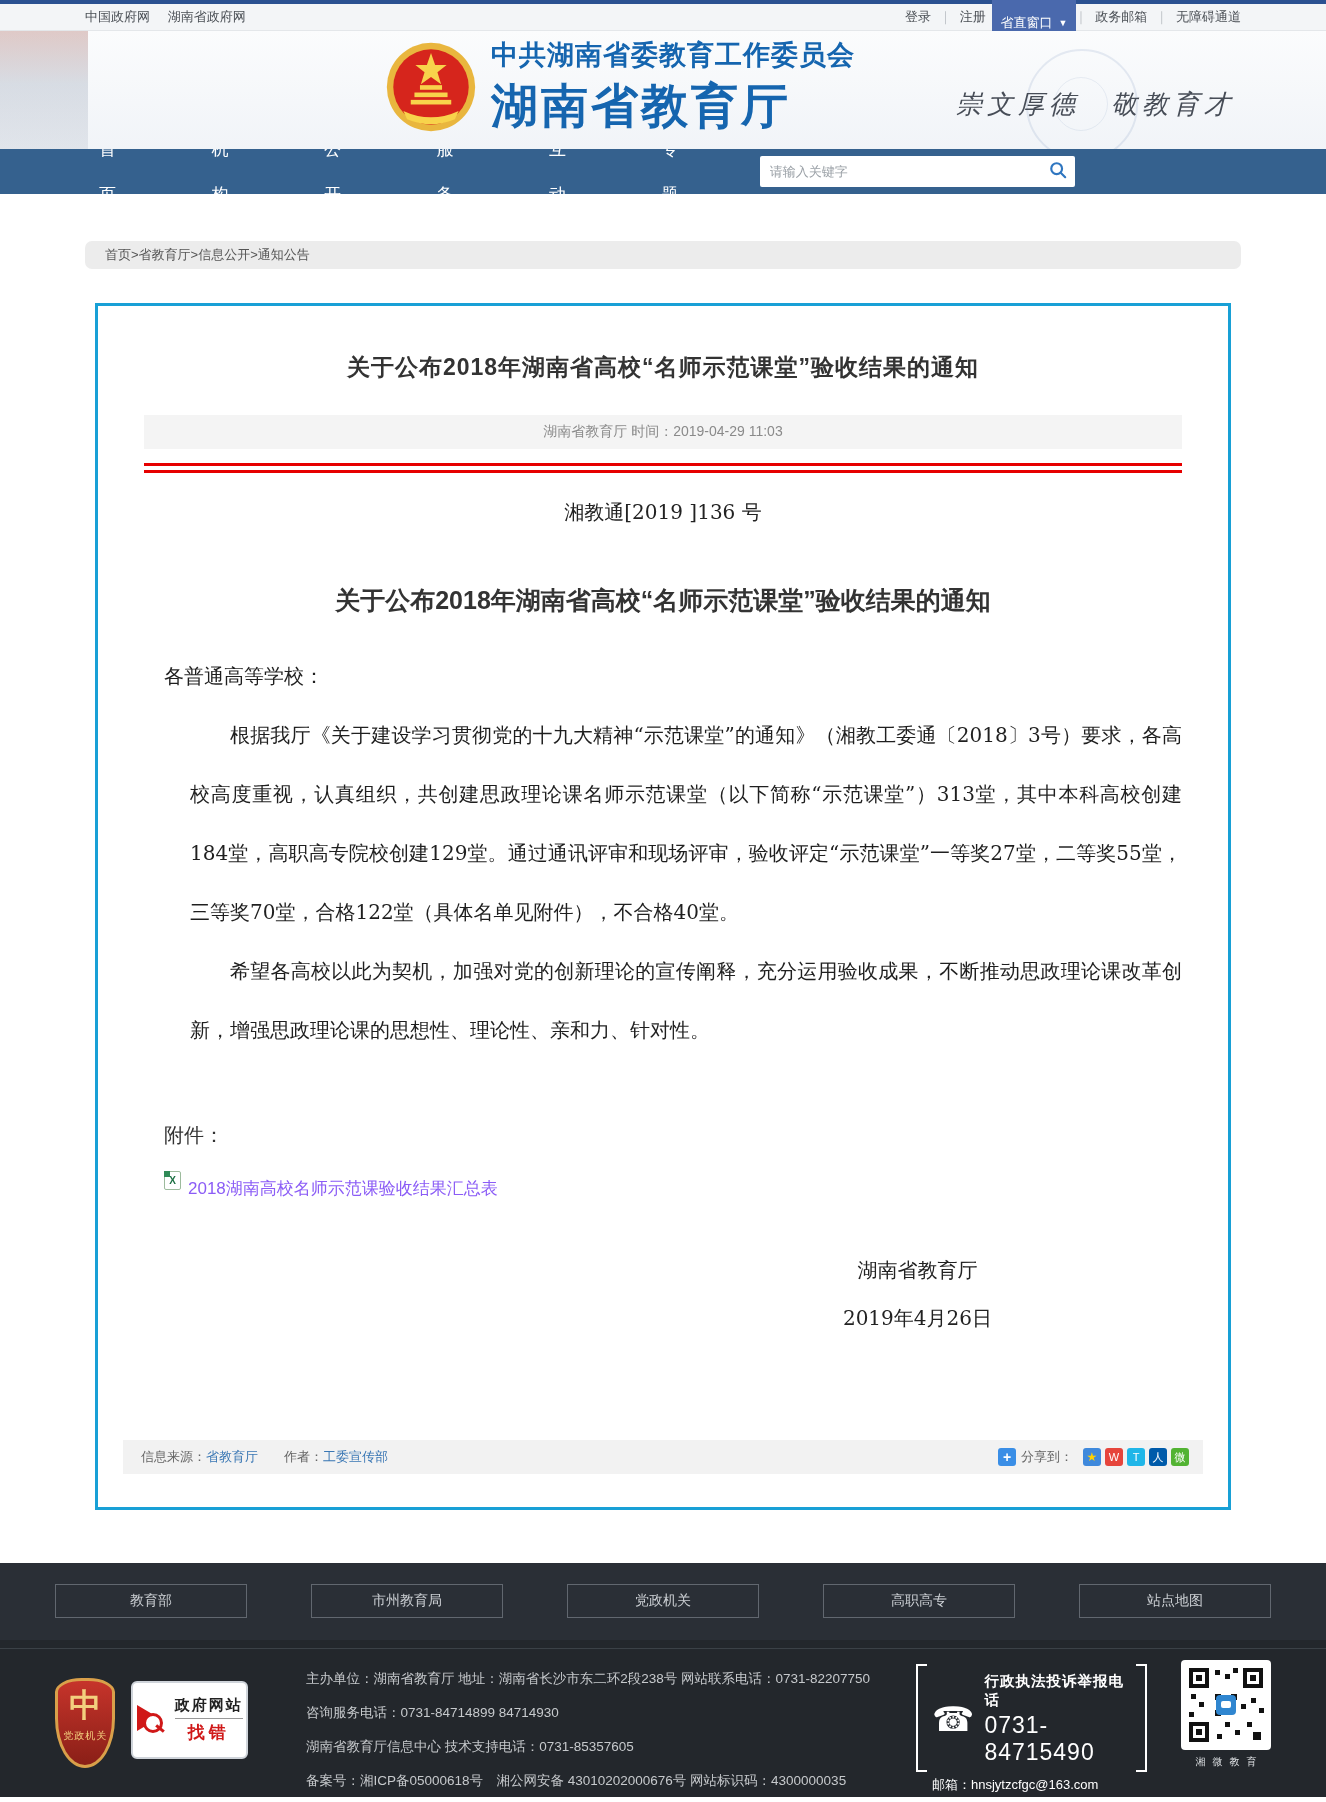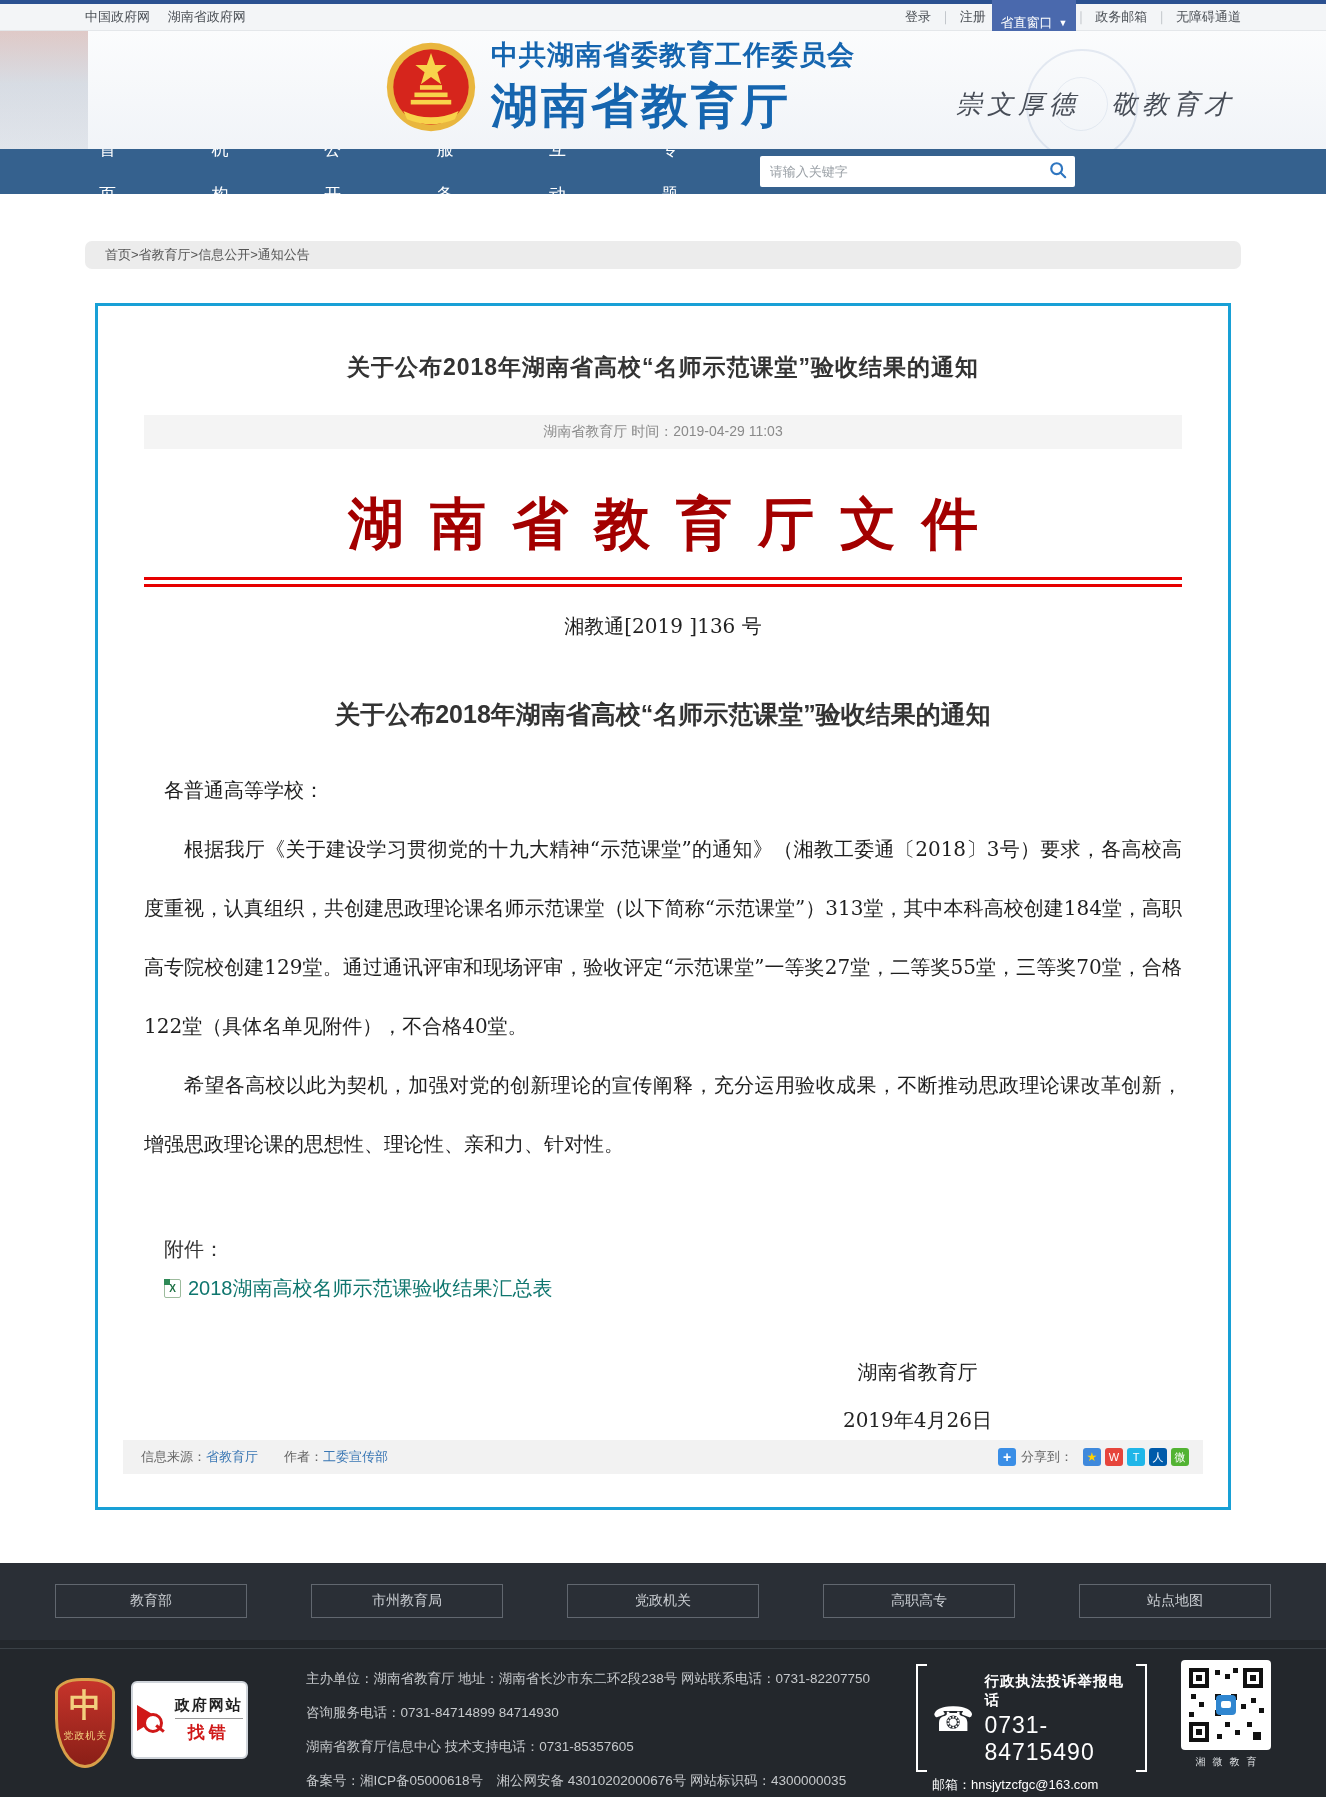--- a/index.html
+++ b/index.html
@@ -59,28 +59,28 @@
                   font-size:14px; color:#8a8a8a; }
   .doc-header { margin-top:38px; text-align:center; font-family:"DejaVu Serif", serif; font-weight:bold;
                 font-size:56px; color:#a30000; letter-spacing:26px; text-indent:26px; }
   .red-lines { margin-top:14px; }
   .red-lines div { height:3px; background:#e60000; }
   .red-lines div + div { margin-top:4px; }
   .doc-number { margin-top:26px; text-align:center; font-family:"DejaVu Serif", serif; font-size:20px; color:#222; }
   .doc-title { margin-top:58px; text-align:center; font-size:25px; font-weight:bold; color:#333; }
   .doc-body { margin-top:30px; font-family:"DejaVu Serif", serif; font-size:20px; color:#1f1f1f; line-height:59px; }
   .doc-body p.salutation { padding-left:20px; }
-  .doc-body p.indent { text-indent:2em; text-align:justify; }
+  .doc-body p.indent { text-indent:2em; text-align:justify;margin-left:46px; }
   .attach-label { margin-top:62px; padding-left:20px; font-family:"DejaVu Serif", serif; font-size:20px; color:#333; }
   .attach-row { margin-top:12px; padding-left:20px; display:flex; align-items:center; }
   .xls-icon { width:15px; height:17px; background:#fff; border:1px solid #9dbb9d; border-radius:2px; position:relative;
               margin-right:7px; display:inline-flex; align-items:center; justify-content:center;
               font-size:10px; font-weight:bold; color:#1d7044; }
   .xls-icon::before { content:""; position:absolute; left:-1px; top:-1px; width:6px; height:6px; background:#2f8a57; }
-  .attach-link { font-size:20px; color:#0f766e; text-decoration:none; cursor:pointer; }
+  .attach-link { font-size:17px; color:#8b5cf6; text-decoration:none; cursor:pointer;margin-top:16px; }
   .sign-block { margin-top:46px; text-align:right; padding-right:190px; }
   .sign-inner { display:inline-block; text-align:center; font-family:"DejaVu Serif", serif; font-size:20px; color:#222; line-height:48px; }
 
   .share-bar { position:absolute; left:25px; right:25px; bottom:33px; height:34px; background:#f2f2f2;
                display:flex; align-items:center; font-size:13px; color:#666; }
   .share-left { margin-left:18px; }
   .share-left a { color:#3a77b4; text-decoration:none; cursor:pointer; }
   .share-left .gap { display:inline-block; width:26px; }
   .share-right { margin-left:auto; margin-right:14px; display:flex; align-items:center; }
   .share-plus { width:18px; height:18px; background:#3a8ee6; color:#fff; border-radius:3px; display:flex; align-items:center;
@@ -213,21 +213,20 @@
   <div class="breadcrumb-row">
     <div class="breadcrumb">
       <a>首页</a><span>&gt;</span><a>省教育厅</a><span>&gt;</span><a>信息公开</a><span>&gt;</span><a>通知公告</a>
     </div>
   </div>
 
   <div class="article-box">
     <h1 class="article-title">关于公布2018年湖南省高校“名师示范课堂”验收结果的通知</h1>
     <div class="article-meta">湖南省教育厅  时间：2019-04-29 11:03</div>
 
-    <div class="doc-header">湖南省教育厅文件</div>
     <div class="red-lines">
         <div></div>
         <div></div>
       </div>
     <div class="doc-number">湘教通[2019 ]136 号</div>
 
     <h2 class="doc-title">关于公布2018年湖南省高校“名师示范课堂”验收结果的通知</h2>
 
     <div class="doc-body">
       <p class="salutation">各普通高等学校：</p>

